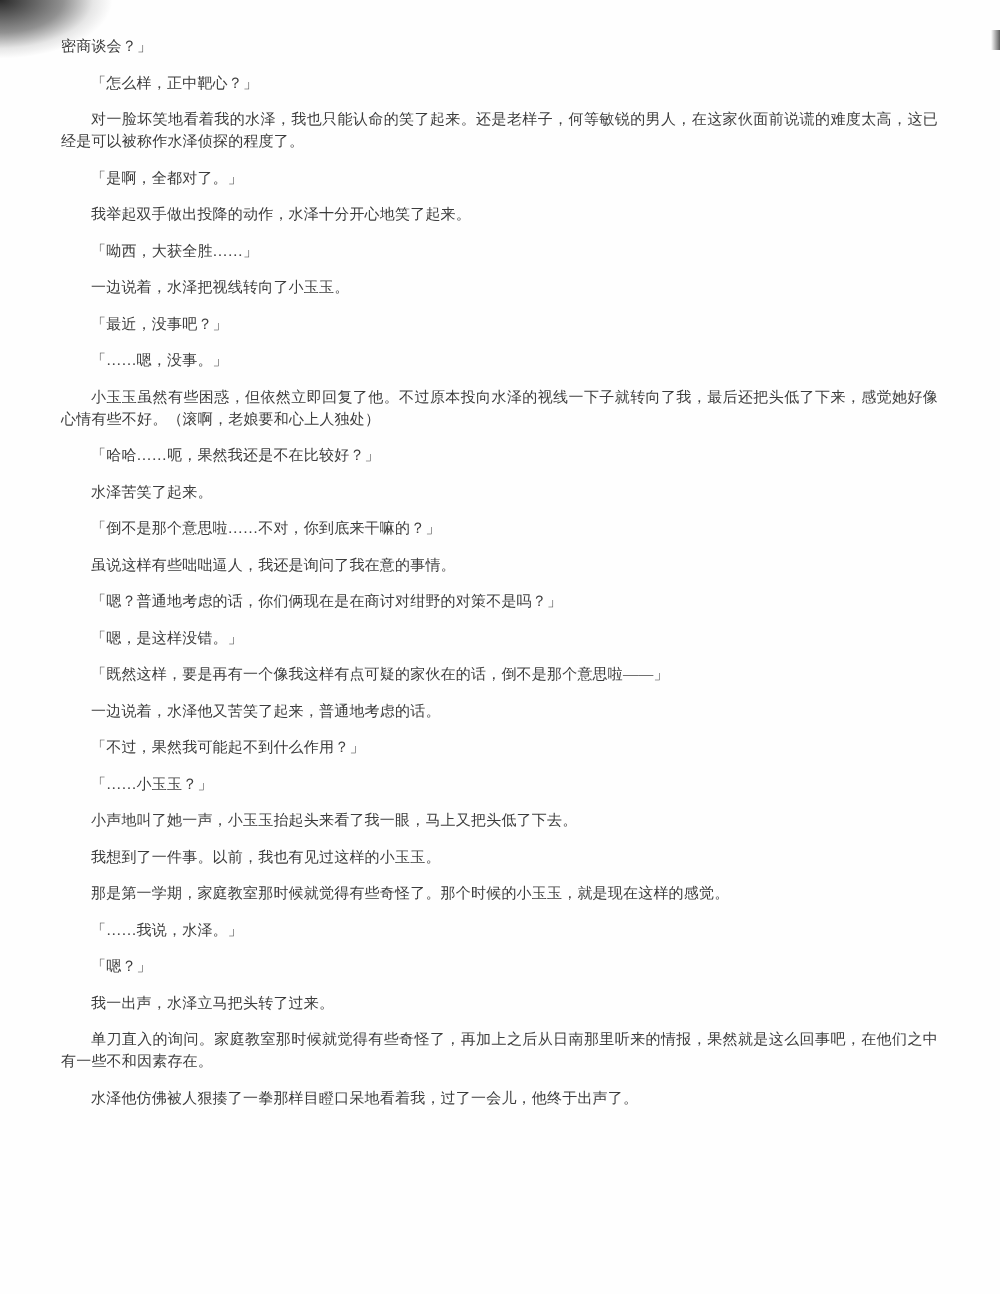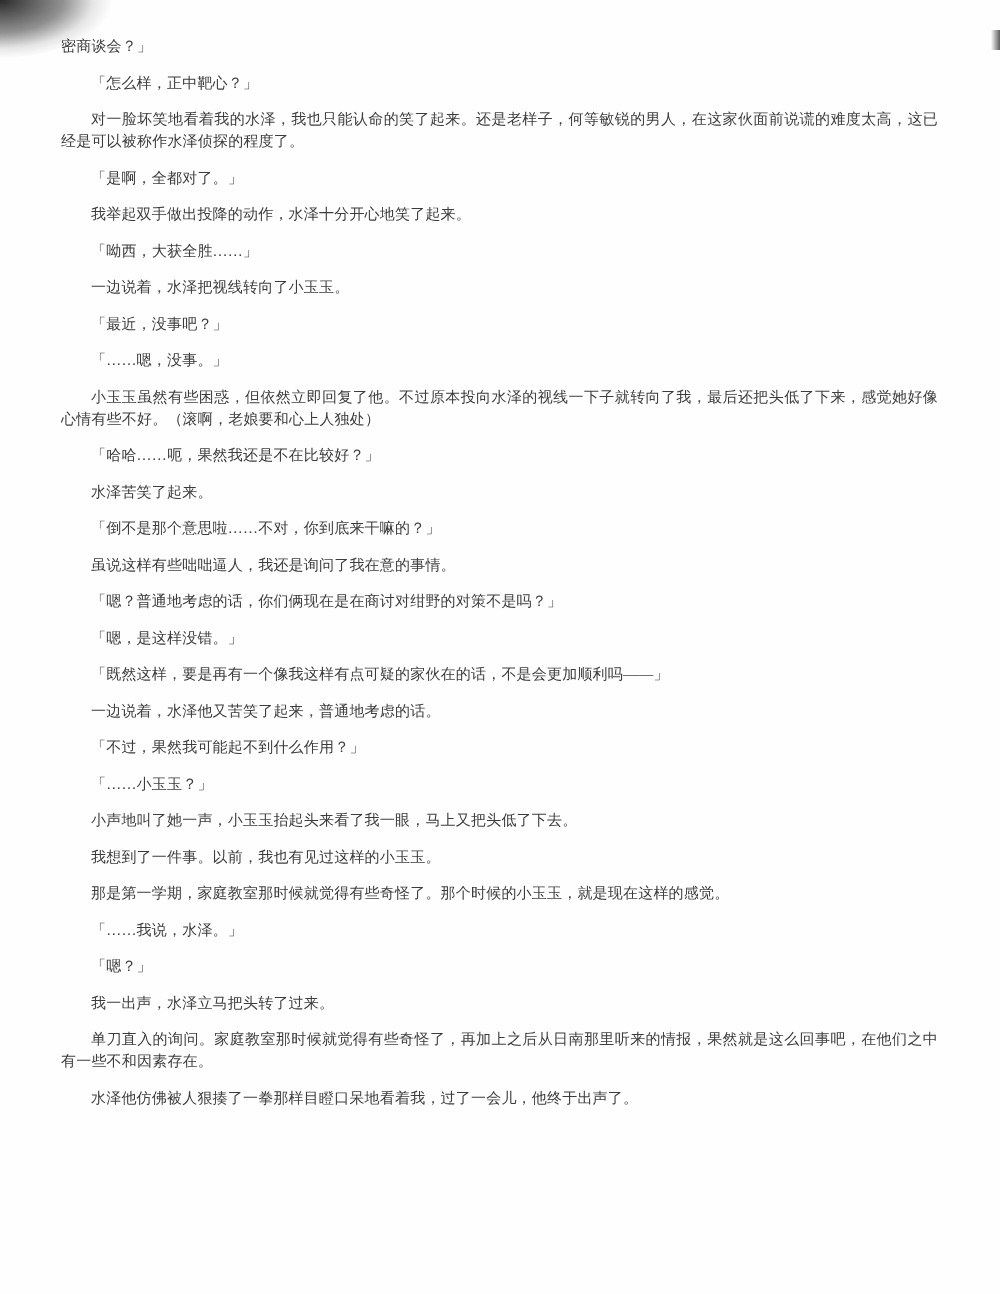--- a/index.html
+++ b/index.html
@@ -68,21 +68,21 @@
   <p>一边说着，水泽把视线转向了小玉玉。</p>
   <p>「最近，没事吧？」</p>
   <p>「……嗯，没事。」</p>
   <p>小玉玉虽然有些困惑，但依然立即回复了他。不过原本投向水泽的视线一下子就转向了我，最后还把头低了下来，感觉她好像心情有些不好。（滚啊，老娘要和心上人独处）</p>
   <p>「哈哈……呃，果然我还是不在比较好？」</p>
   <p>水泽苦笑了起来。</p>
   <p>「倒不是那个意思啦……不对，你到底来干嘛的？」</p>
   <p>虽说这样有些咄咄逼人，我还是询问了我在意的事情。</p>
   <p>「嗯？普通地考虑的话，你们俩现在是在商讨对绀野的对策不是吗？」</p>
   <p>「嗯，是这样没错。」</p>
-  <p>「既然这样，要是再有一个像我这样有点可疑的家伙在的话，不是会更加顺利吗——」</p>
+  <p>「既然这样，要是再有一个像我这样有点可疑的家伙在的话，倒不是那个意思啦——」</p>
   <p>一边说着，水泽他又苦笑了起来，普通地考虑的话。</p>
   <p>「不过，果然我可能起不到什么作用？」</p>
   <p>「……小玉玉？」</p>
   <p>小声地叫了她一声，小玉玉抬起头来看了我一眼，马上又把头低了下去。</p>
   <p>我想到了一件事。以前，我也有见过这样的小玉玉。</p>
   <p>那是第一学期，家庭教室那时候就觉得有些奇怪了。那个时候的小玉玉，就是现在这样的感觉。</p>
   <p>「……我说，水泽。」</p>
   <p>「嗯？」</p>
   <p>我一出声，水泽立马把头转了过来。</p>
   <p>单刀直入的询问。家庭教室那时候就觉得有些奇怪了，再加上之后从日南那里听来的情报，果然就是这么回事吧，在他们之中有一些不和因素存在。</p>

